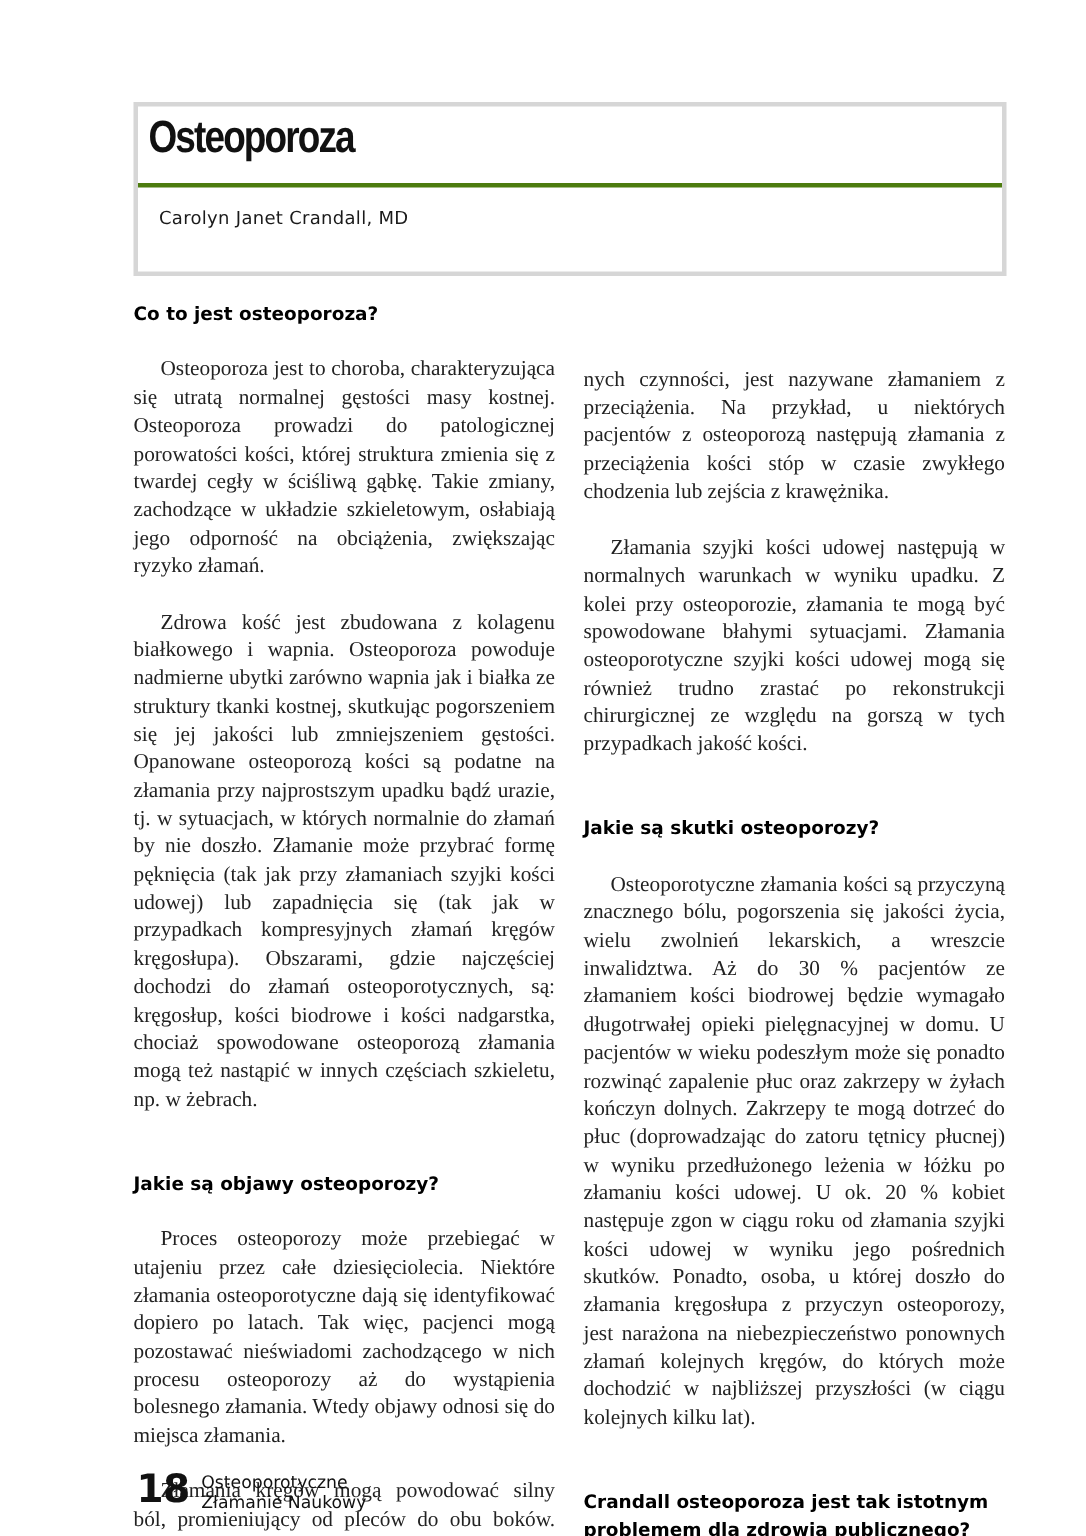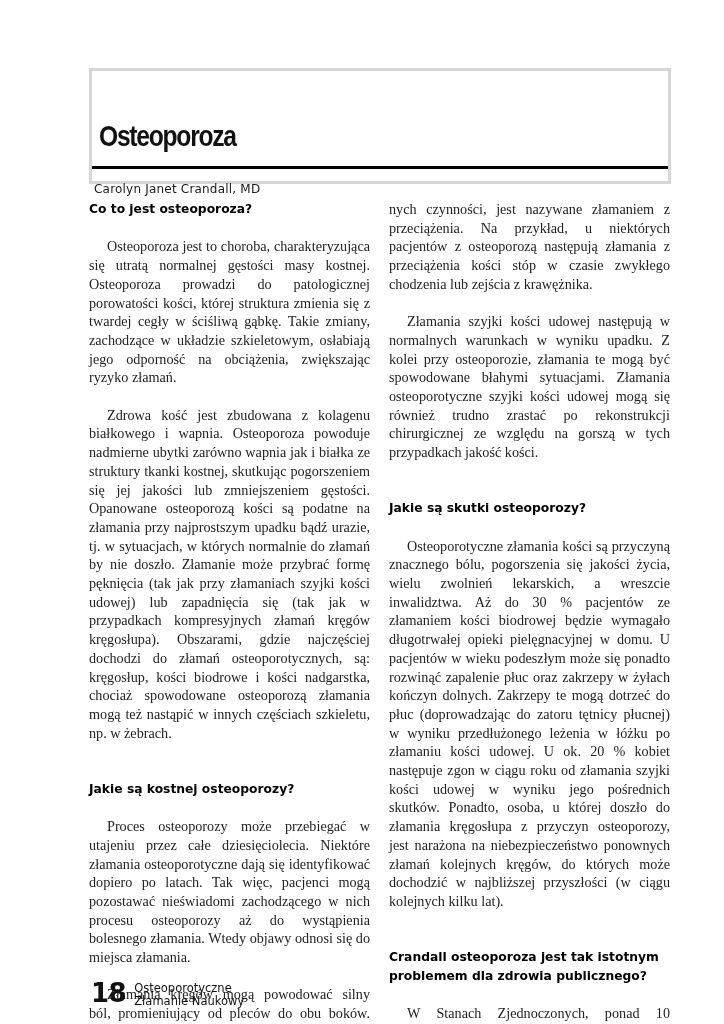--- a/index.html
+++ b/index.html
@@ -3,29 +3,29 @@
 <meta charset="utf-8">
 <style>
   html, body { margin: 0; padding: 0; background: #ffffff; }
   body { width: 724px; height: 1024px; position: relative; overflow: hidden; color: #1e1e1e; }
 
   .header-box {
     position: absolute; left: 89px; top: 68px; width: 576px; height: 110px;
     border: 3px solid #d6d6d6; box-sizing: content-box;
   }
   .header-title {
-    height: 51px; border-bottom: 3px solid #000000; position: relative; margin-top: 44px;
+    height: 51px; border-bottom: 3px solid #4d7c0f; position: relative;
   }
   .title-text {
     position: absolute; left: 7px; top: 4px;
     font-family: "Liberation Sans", sans-serif; font-weight: bold;
     font-size: 30px; letter-spacing: -1.5px; transform: scaleX(0.82); transform-origin: left top;
     color: #111;
   }
-  .header-authors { padding: 11px 0 0 2px; }
+  .header-authors { padding: 11px 0 0 14px; }
   .author-line {
     font-family: "DejaVu Sans", sans-serif; font-size: 12px; letter-spacing: 0.2px;
     line-height: 18px; color: #1a1a1a;
   }
 
   .col {
     position: absolute; top: 200px; width: 281px;
     font-family: "Liberation Serif", serif; font-size: 14.2px; line-height: 18.7px;
     text-align: justify; hyphens: manual; color: #222;
   }
@@ -61,30 +61,30 @@
   </div>
 </div>
 
 <div class="col col-left">
   <h3 class="heading">Co to jest osteoporoza?</h3>
   <div class="gap1"></div>
   <p class="para">Osteoporoza jest to choroba, charakteryzująca się utratą normalnej gęstości masy kostnej. Osteoporoza prowadzi do patologicznej porowatości kości, której struktura zmienia się z twardej cegły w ściśliwą gąb­kę. Takie zmiany, zachodzące w układzie szkieletowym, osłabiają jego odporność na obciążenia, zwiększając ryzyko złamań.</p>
   <div class="gap1"></div>
   <p class="para">Zdrowa kość jest zbudowana z kolagenu białko­wego i wapnia. Osteoporoza powoduje nadmierne ubytki zarówno wapnia jak i białka ze struktury tkan­ki kostnej, skutkując pogorszeniem się jej jakości lub zmniejszeniem gęstości. Opanowane osteoporozą kości są podatne na złamania przy najprostszym upadku bądź urazie, tj. w sytuacjach, w których normalnie do złamań by nie doszło. Złamanie może przybrać formę pęknięcia (tak jak przy złamaniach szyjki kości udowej) lub zapadnięcia się (tak jak w przypadkach kompresyjnych złamań kręgów kręgosłupa). Obsza­rami, gdzie najczęściej dochodzi do złamań osteopo­rotycznych, są: kręgosłup, kości biodrowe i kości nad­garstka, chociaż spowodowane osteoporozą złamania mogą też nastąpić w innych częściach szkieletu, np. w żebrach.</p>
   <div class="gap2"></div>
-  <h3 class="heading">Jakie są kostnej osteoporozy?</h3>
+  <h3 class="heading">Jakie są objawy osteoporozy?</h3>
   <div class="gap1"></div>
   <p class="para">Proces osteoporozy może przebiegać w utajeniu przez całe dziesięciolecia. Niektóre złamania osteopo­rotyczne dają się identyfikować dopiero po latach. Tak więc, pacjenci mogą pozostawać nieświadomi zacho­dzącego w nich procesu osteoporozy aż do wystąpie­nia bolesnego złamania. Wtedy objawy odnosi się do miejsca złamania.</p>
   <div class="gap1"></div>
   <p class="para">Złamania kręgów mogą powodować silny ból, pro­mieniujący od pleców do obu boków. Wraz z upły­wem lat, kolejne złamania kręgów mogą stać się przy­czyną przewlekłych bólów pleców, jak również utraty wzrostu lub skrzywienia kręgosłupa, co nadaje do­tkniętej chorobą osobie zgarbioną postawę.</p>
 
 </div>
 
 <div class="col col-right">
-  <p class="para" style="text-indent:0;">nych czynności, jest nazywane złamaniem z przecią­żenia. Na przykład, u niektórych pacjentów z osteopo­rozą następują złamania z przeciążenia kości stóp w cza­sie zwykłego chodzenia lub zejścia z krawężnika.</p>
+  <p class="para" style="text-indent:0;margin-top:44px;">nych czynności, jest nazywane złamaniem z przecią­żenia. Na przykład, u niektórych pacjentów z osteopo­rozą następują złamania z przeciążenia kości stóp w cza­sie zwykłego chodzenia lub zejścia z krawężnika.</p>
   <div class="gap1"></div>
   <p class="para">Złamania szyjki kości udowej następują w normal­nych warunkach w wyniku upadku. Z kolei przy oste­oporozie, złamania te mogą być spowodowane błahy­mi sytuacjami. Złamania osteoporotyczne szyjki ko­ści udowej mogą się również trudno zrastać po re­konstrukcji chirurgicznej ze względu na gorszą w tych przypadkach jakość kości.</p>
   <div class="gap2"></div>
   <h3 class="heading">Jakie są skutki osteoporozy?</h3>
   <div class="gap1"></div>
   <p class="para">Osteoporotyczne złamania kości są przyczyną znacz­nego bólu, pogorszenia się jakości życia, wielu zwol­nień lekarskich, a wreszcie inwalidztwa. Aż do 30 % pacjentów ze złamaniem kości biodrowej będzie wy­magało długotrwałej opieki pielęgnacyjnej w domu. U pacjentów w wieku podeszłym może się ponadto rozwinąć zapalenie płuc oraz zakrzepy w żyłach koń­czyn dolnych. Zakrzepy te mogą dotrzeć do płuc (do­prowadzając do zatoru tętnicy płucnej) w wyniku przedłużonego leżenia w łóżku po złamaniu kości udowej. U ok. 20 % kobiet następuje zgon w ciągu roku od złamania szyjki kości udowej w wyniku jego pośrednich skutków. Ponadto, osoba, u której doszło do złamania kręgosłupa z przyczyn osteoporozy, jest narażona na niebezpieczeństwo ponownych złamań kolejnych kręgów, do których może dochodzić w naj­bliższej przyszłości (w ciągu kolejnych kilku lat).</p>
   <div class="gap2"></div>
   <h3 class="heading">Crandall osteoporoza jest tak istotnym problemem dla zdrowia publicznego?</h3>
   <div class="gap1"></div>
   <p class="para">W Stanach Zjednoczonych, ponad 10 milionów ludzi cierpi z powodu osteoporozy biodra, a u prawie 19 milionów obserwuje się obniżoną gę­stość kości udowej. Z kolei 4 do 6 milionów białych kobiet amerykańskich jest dotknięte osteoporozą, a dodatkowe 13 do 17 milionów wykazuje obniżoną gęstość kości biodrowej. Jedna na dwie białe kobiety</p>

